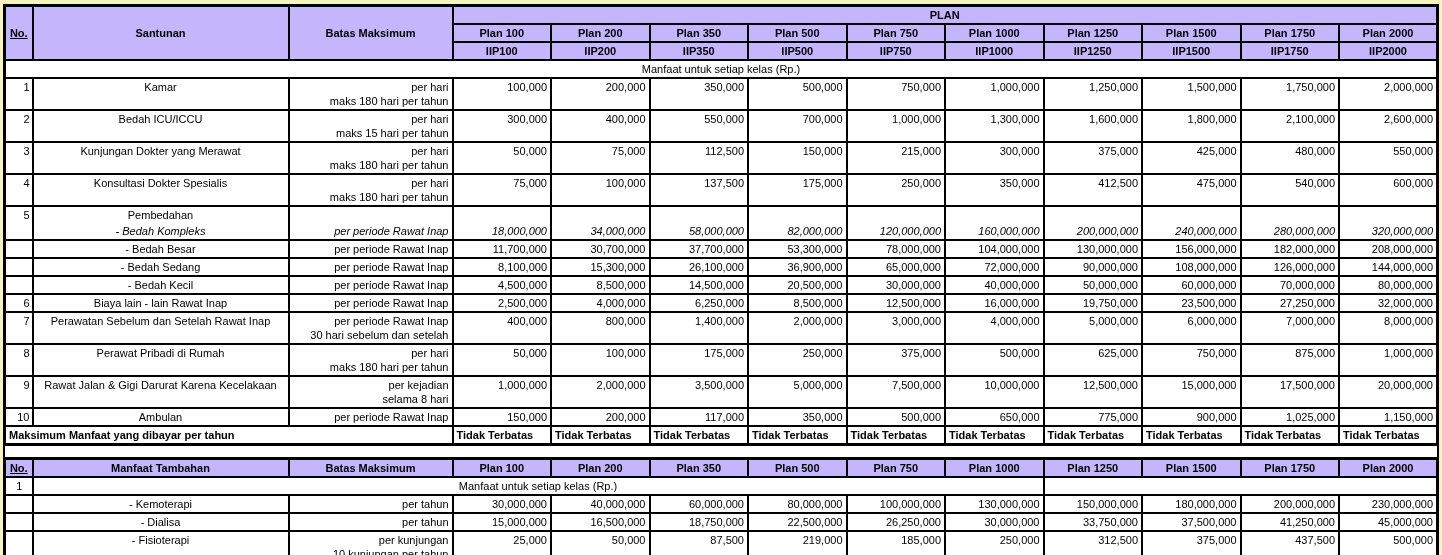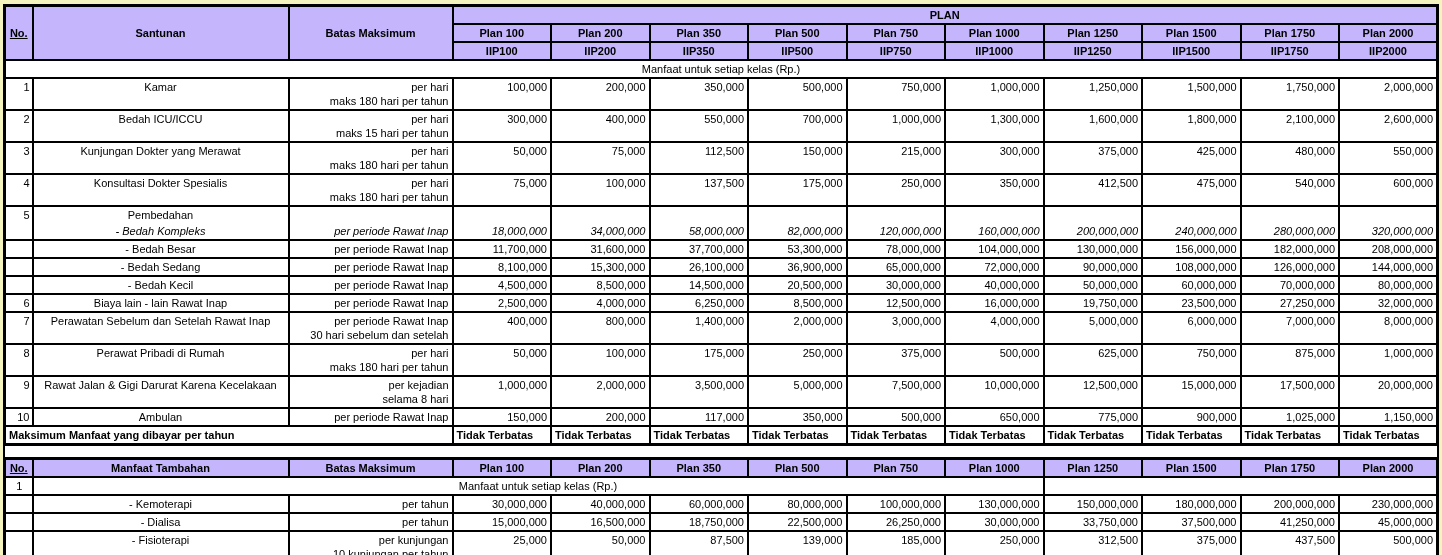--- a/index.html
+++ b/index.html
@@ -376,21 +376,21 @@
           <td class="name">
             <span class="line">- Bedah Besar</span>
           </td>
           <td class="limit">
             <span class="line">per periode Rawat Inap</span>
           </td>
           <td class="val">
             <span class="line">11,700,000</span>
           </td>
           <td class="val">
-            <span class="line">31,600,000</span>
+            <span class="line">30,700,000</span>
           </td>
           <td class="val">
             <span class="line">37,700,000</span>
           </td>
           <td class="val">
             <span class="line">53,300,000</span>
           </td>
           <td class="val">
             <span class="line">78,000,000</span>
           </td>
@@ -895,21 +895,21 @@
           <td class="val">
             <span class="line">25,000</span>
           </td>
           <td class="val">
             <span class="line">50,000</span>
           </td>
           <td class="val">
             <span class="line">87,500</span>
           </td>
           <td class="val">
-            <span class="line">139,000</span>
+            <span class="line">219,000</span>
           </td>
           <td class="val">
             <span class="line">185,000</span>
           </td>
           <td class="val">
             <span class="line">250,000</span>
           </td>
           <td class="val">
             <span class="line">312,500</span>
           </td>

